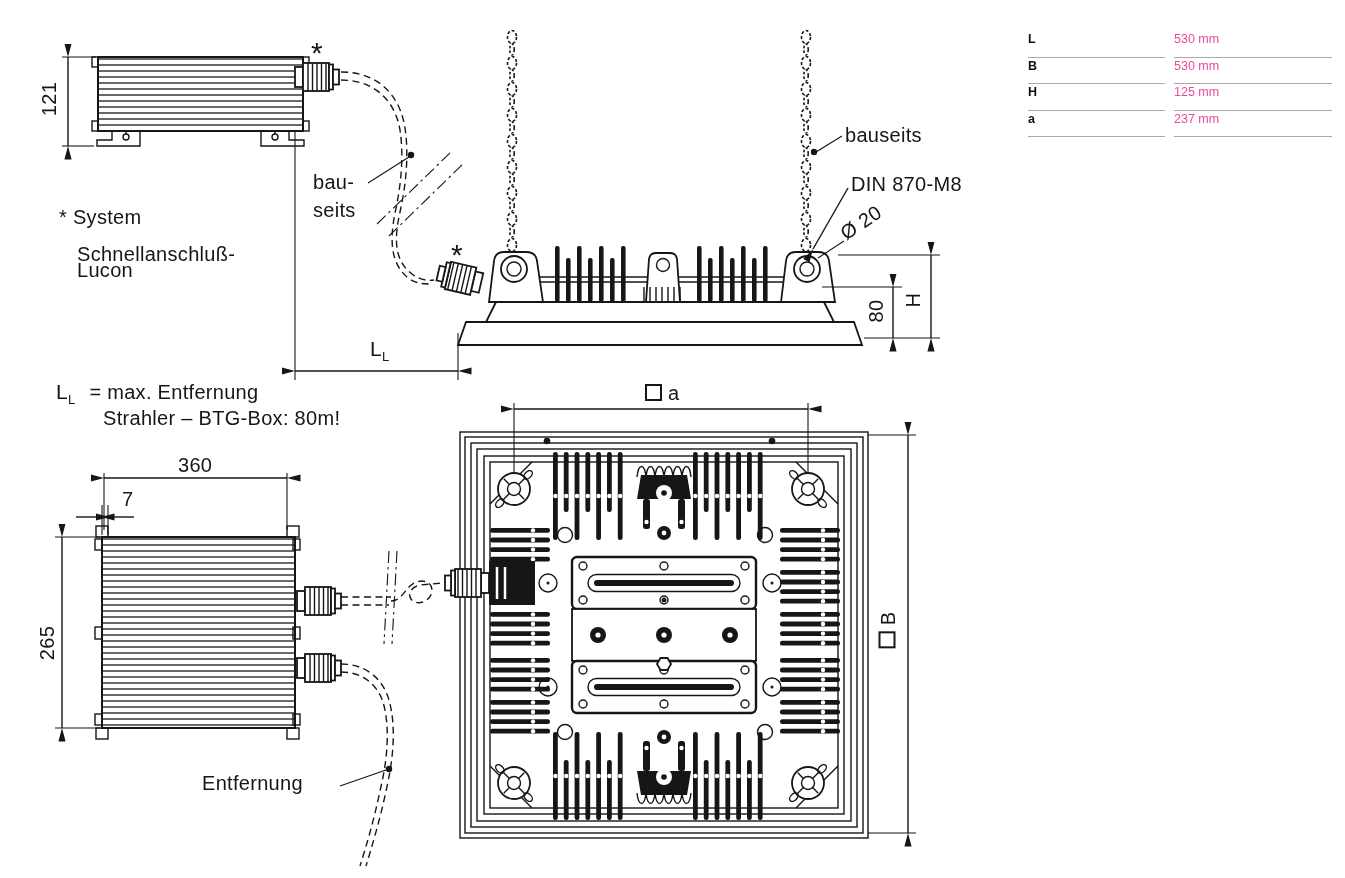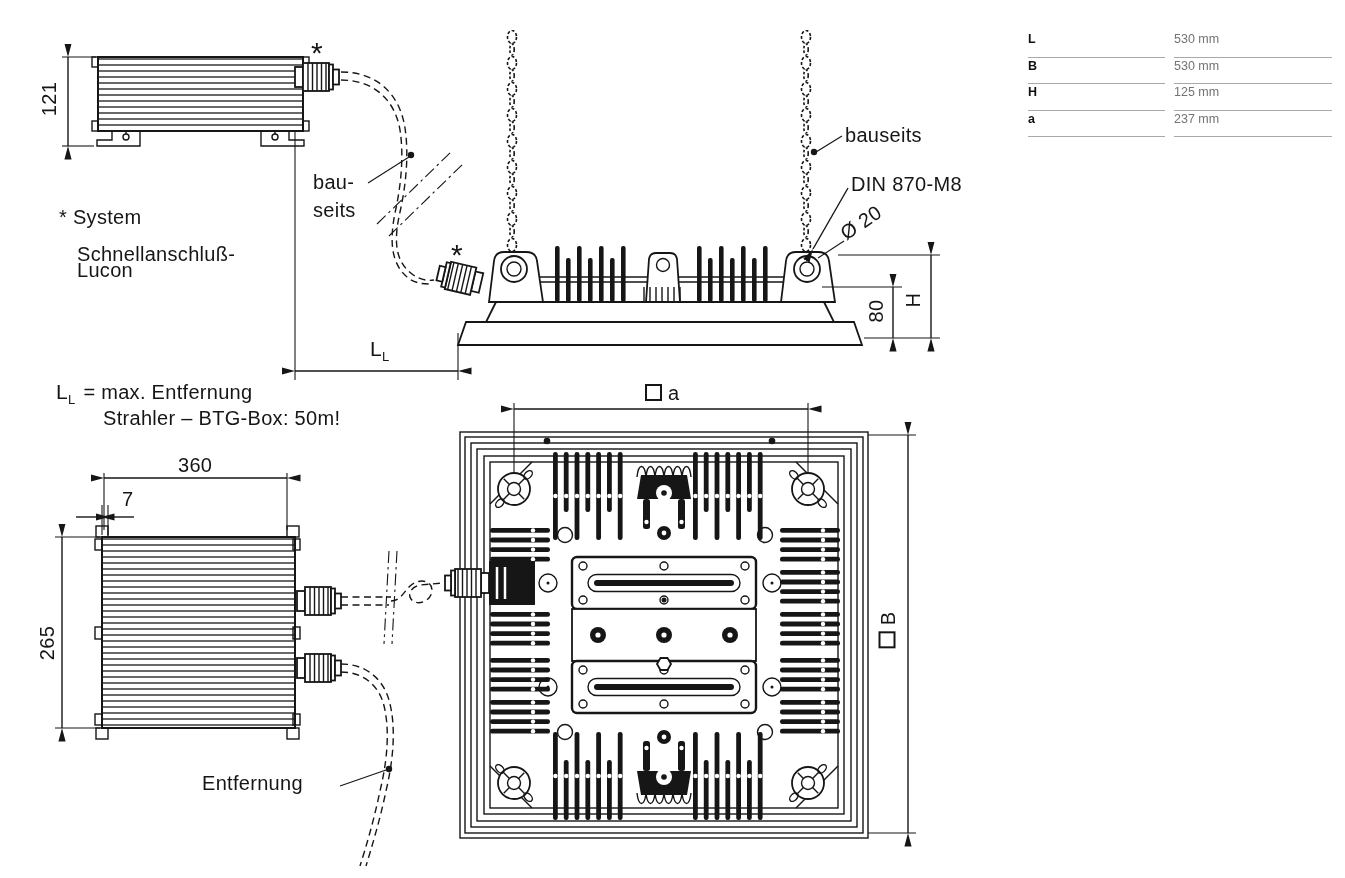--- a/index.html
+++ b/index.html
@@ -16,21 +16,21 @@
   .lbl{position:absolute;font-size:20px;line-height:1.25;color:#161616;letter-spacing:.3px;white-space:nowrap}
   .rot{transform:translate(-50%,-50%) rotate(-90deg)}
   .ast{font-size:30px;line-height:1}
   .sub{font-size:13px;vertical-align:-5px}
   .big{font-size:21px}
   .sq{display:inline-block;width:13px;height:13px;border:2px solid #161616;margin-right:6px;vertical-align:-1px}
   .spec{position:absolute;left:1028px;top:31px;width:304px}
   .trow{display:flex;gap:9px;height:26.6px}
   .tc{border-bottom:1px solid #a9a9a9;font-size:12.5px;line-height:17px}
   .tl{width:137px;font-weight:bold;color:#111}
-  .tv{width:158px;color:#737373}
+  .tv{width:158px;color:#ec4899}
 </style>
 </head>
 <body>
 
 <div class="canvas">
 
 <svg width="1345" height="878" viewBox="0 0 1345 878">
   <defs>
     <marker id="arr" markerWidth="14" markerHeight="10" refX="0.5" refY="5" orient="auto-start-reverse" markerUnits="userSpaceOnUse">
       <path d="M0.5,5 L14,1.4 L14,8.6 Z" fill="#161616"></path>
@@ -343,23 +343,23 @@
 
 <div class="lbl ast" style="left:311px;top:38px">*</div>
 <div class="lbl ast" style="left:451px;top:240px">*</div>
 
 <div class="lbl" style="left:59px;top:205px">* System</div>
 <div class="lbl" style="left:77px;top:242px">Schnellanschluß-</div>
 <div class="lbl" style="left:77px;top:258px">Lucon</div>
 
 <div class="lbl" style="left:56px;top:379px">
   <span class="big">L</span><span class="sub">L</span>
-  <span style="margin-left:2px">= max. Entfernung</span>
-</div>
-<div class="lbl" style="left:103px;top:406px">Strahler – BTG-Box: 50m!</div>
+  <span style="margin-left:8px">= max. Entfernung</span>
+</div>
+<div class="lbl" style="left:103px;top:406px">Strahler – BTG-Box: 80m!</div>
 
 <div class="lbl" style="left:313px;top:170px">bau-</div>
 <div class="lbl" style="left:313px;top:198px">seits</div>
 
 <div class="lbl" style="left:845px;top:123px">bauseits</div>
 <div class="lbl" style="left:851px;top:172px">DIN 870-M8</div>
 <div class="lbl" style="left:861px;top:223px;transform:translate(-50%,-50%) rotate(-34deg)">Ø 20</div>
 <div class="lbl" style="left:202px;top:771px">Entfernung</div>
 
 <div class="lbl" style="left:178px;top:453px">360</div>

